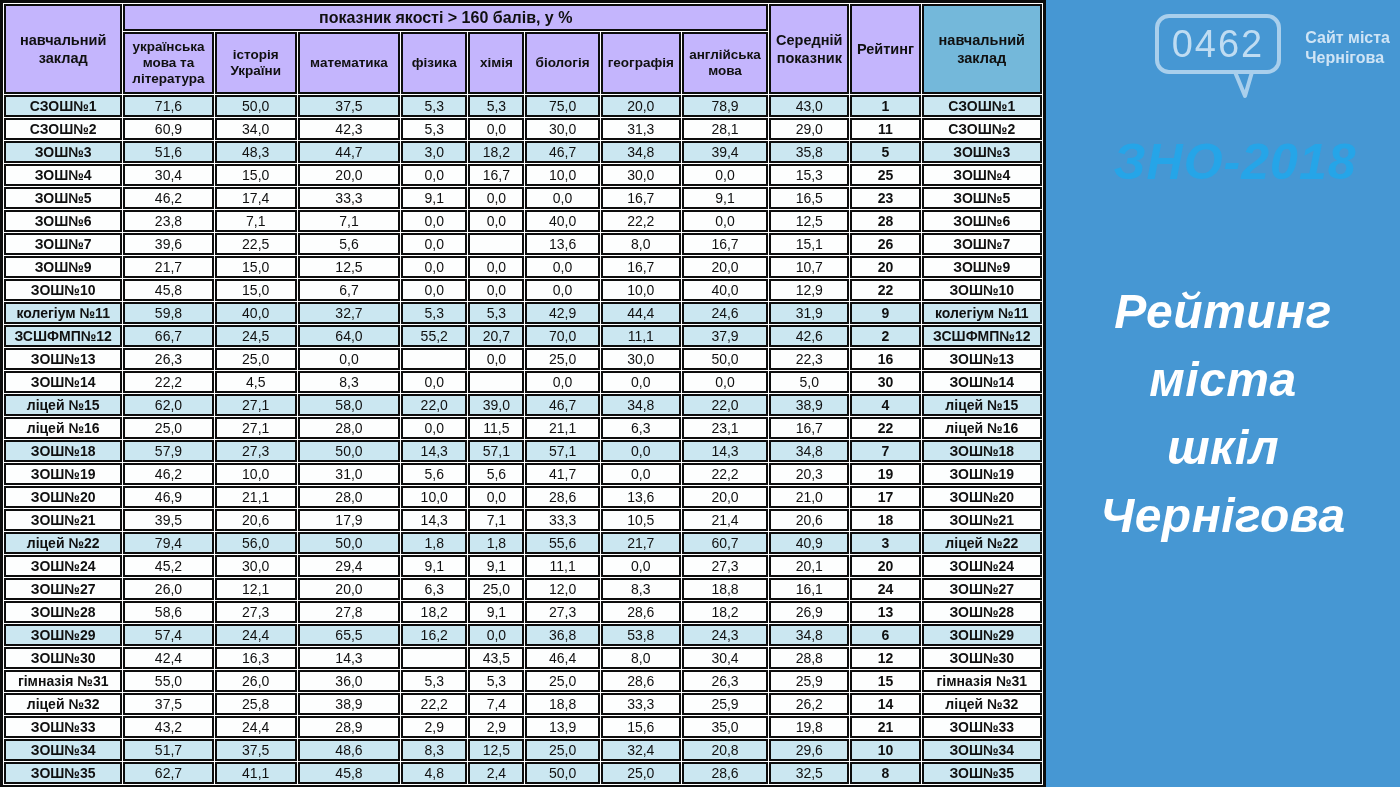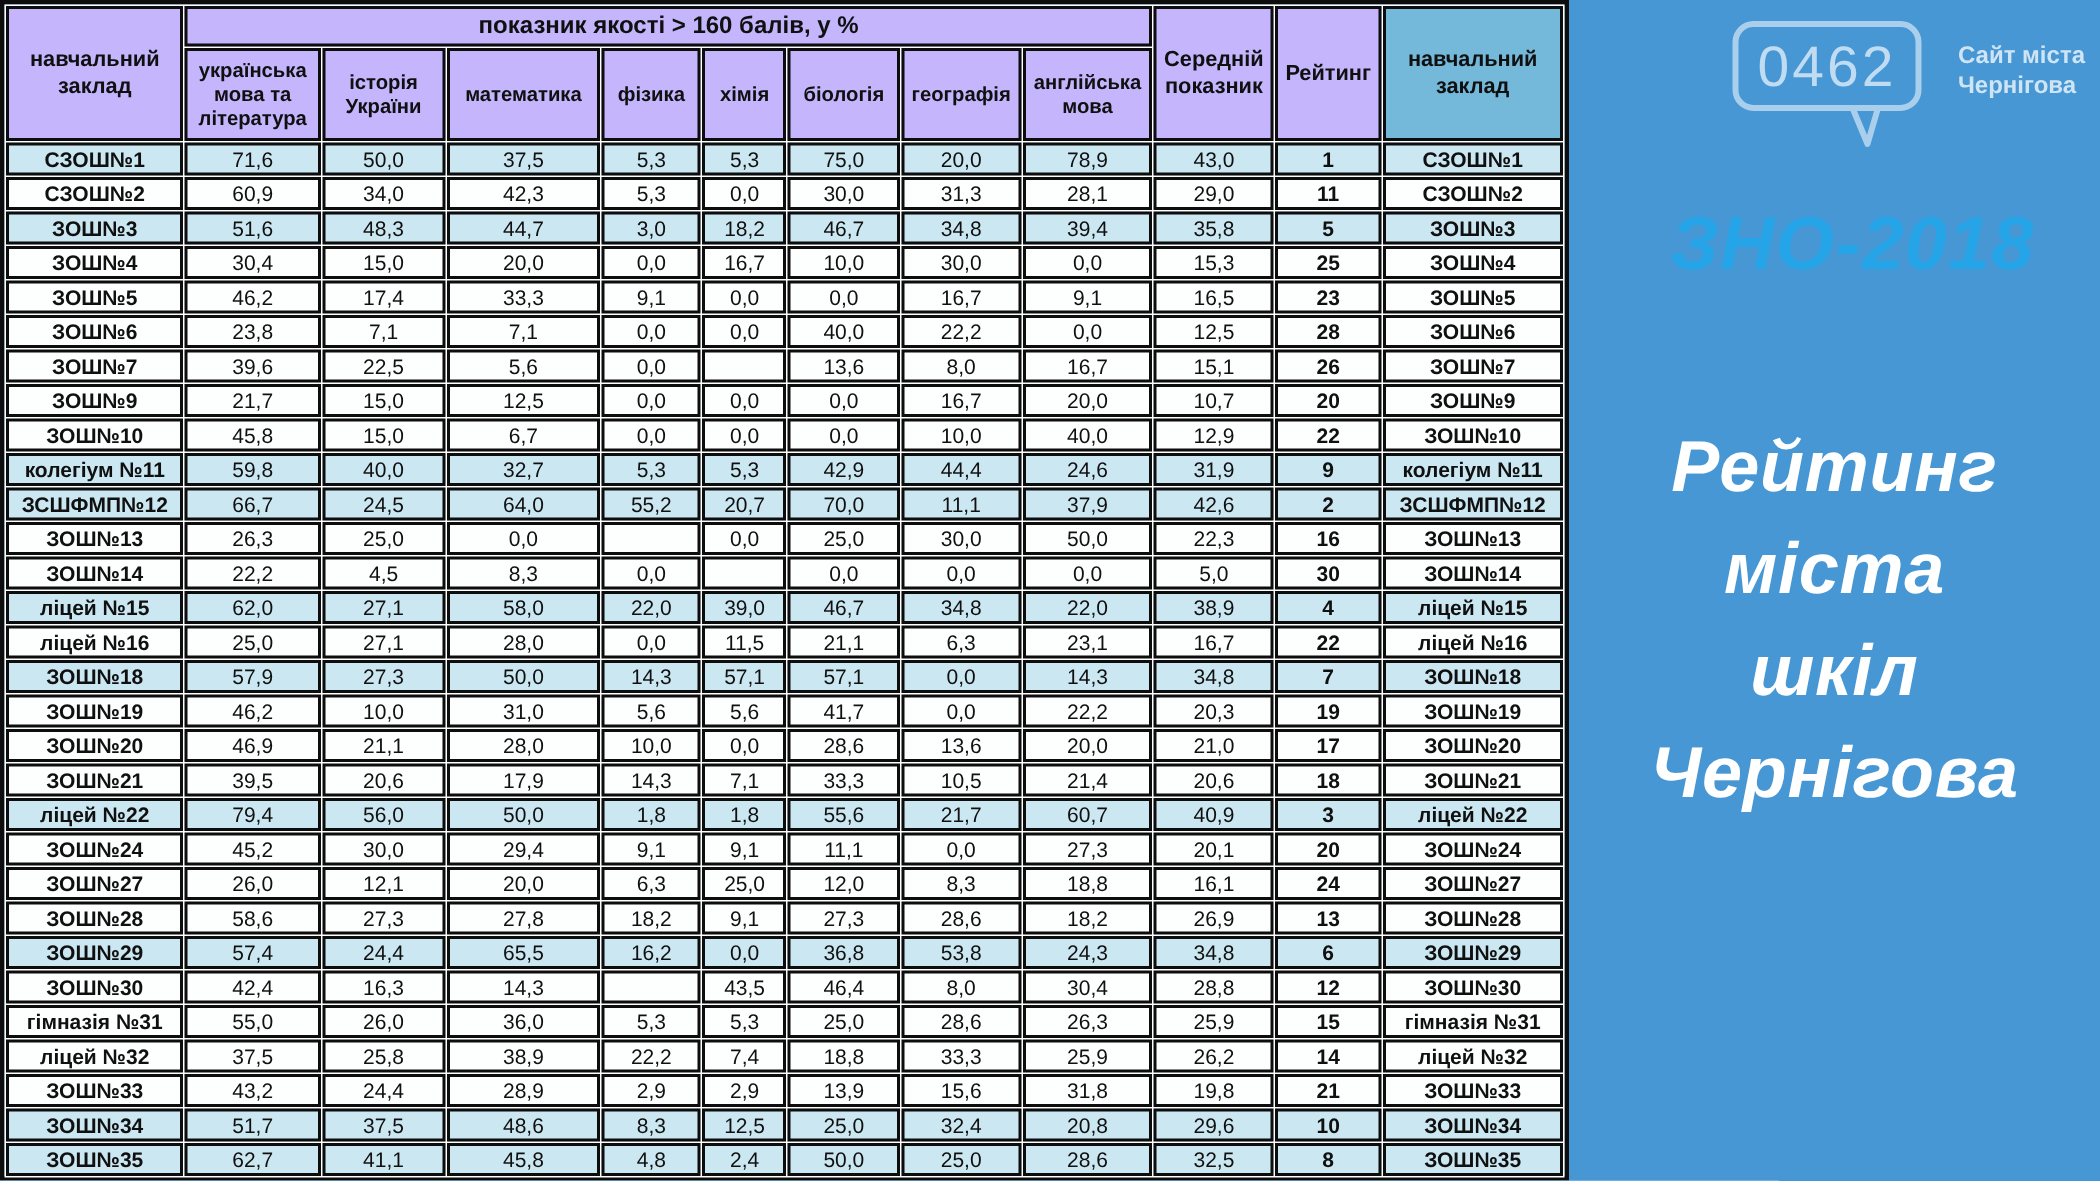--- a/index.html
+++ b/index.html
@@ -457,21 +457,21 @@
   </tr>
           <tr>
     <td class="name">ЗОШ№33</td>
     <td>43,2</td>
     <td>24,4</td>
     <td>28,9</td>
     <td>2,9</td>
     <td>2,9</td>
     <td>13,9</td>
     <td>15,6</td>
-    <td>31,8</td>
+    <td>35,0</td>
     <td>19,8</td>
     <td class="rating">21</td>
     <td class="name">ЗОШ№33</td>
   </tr>
           <tr class="hl">
     <td class="name">ЗОШ№34</td>
     <td>51,7</td>
     <td>37,5</td>
     <td>48,6</td>
     <td>8,3</td>

